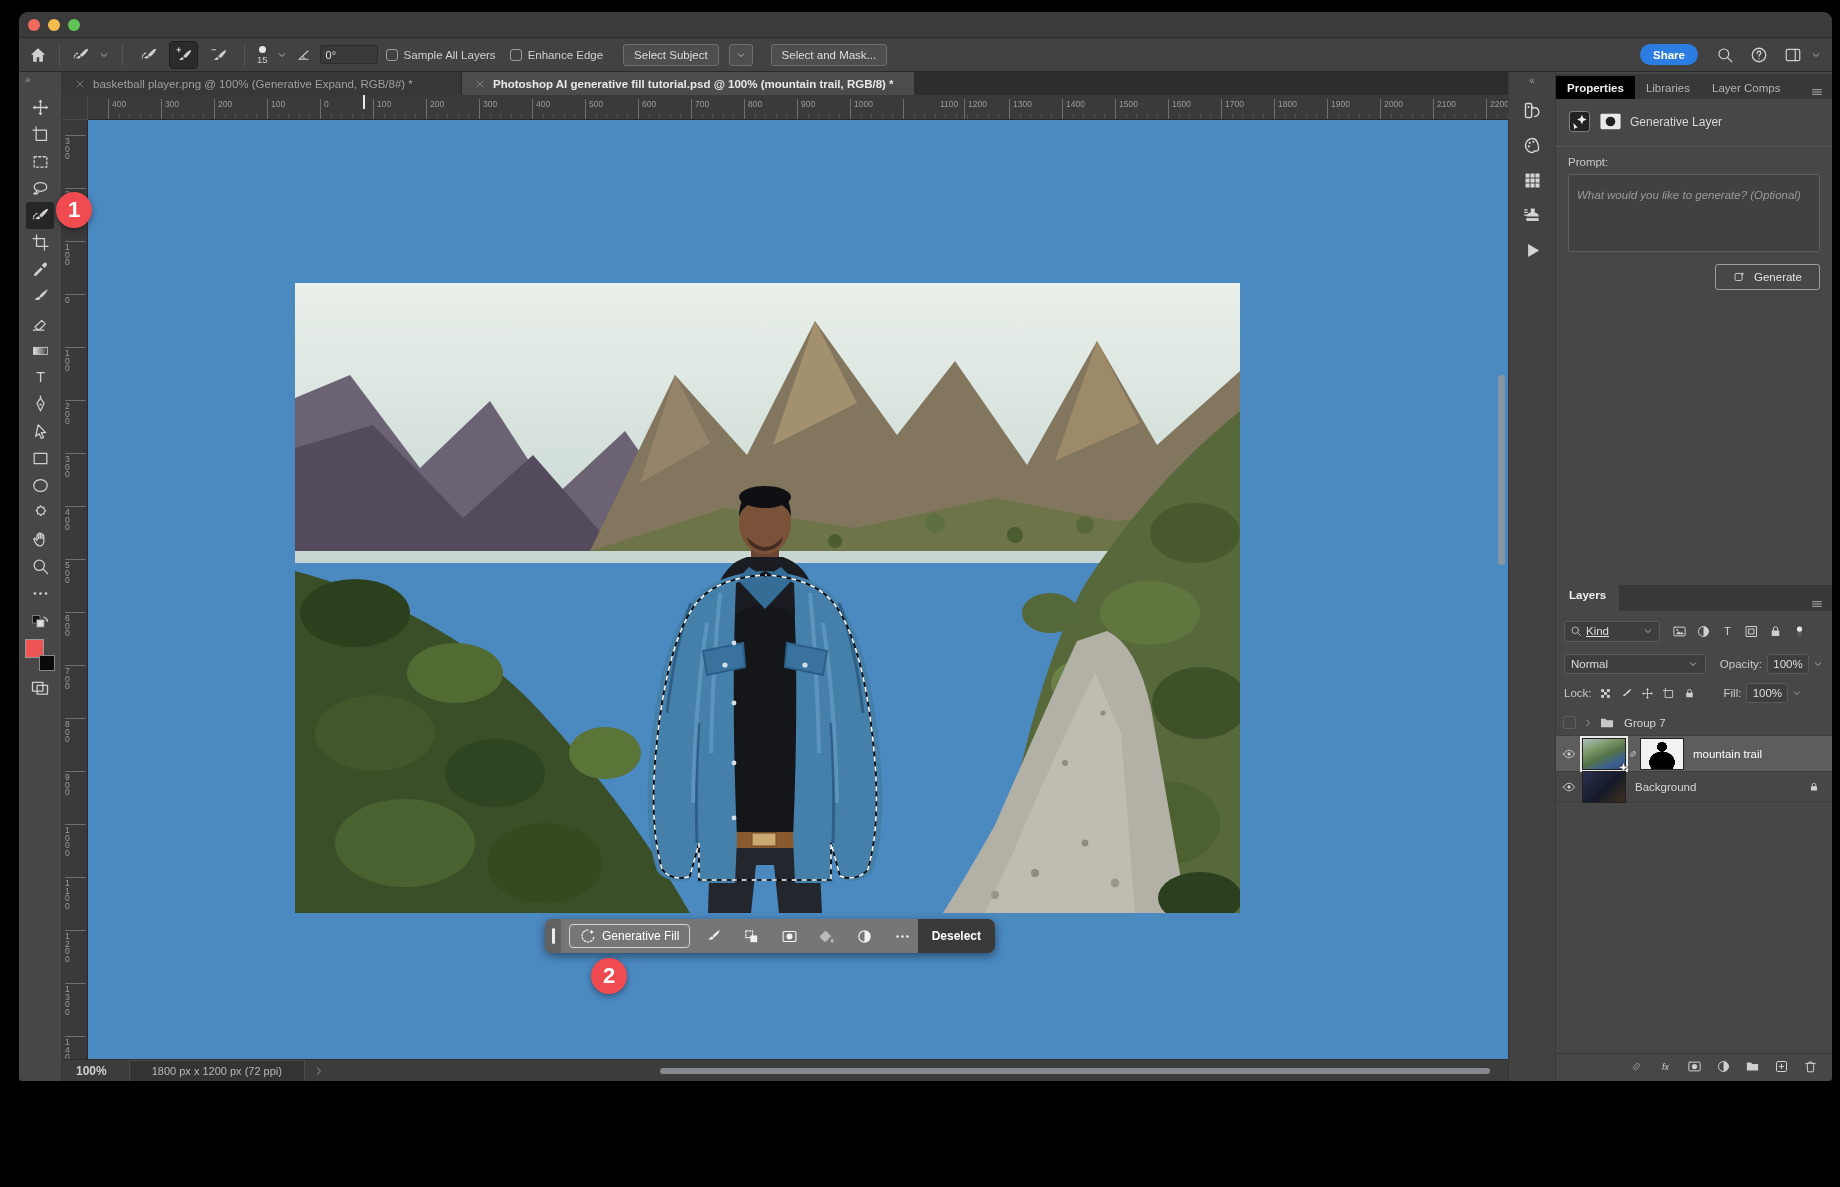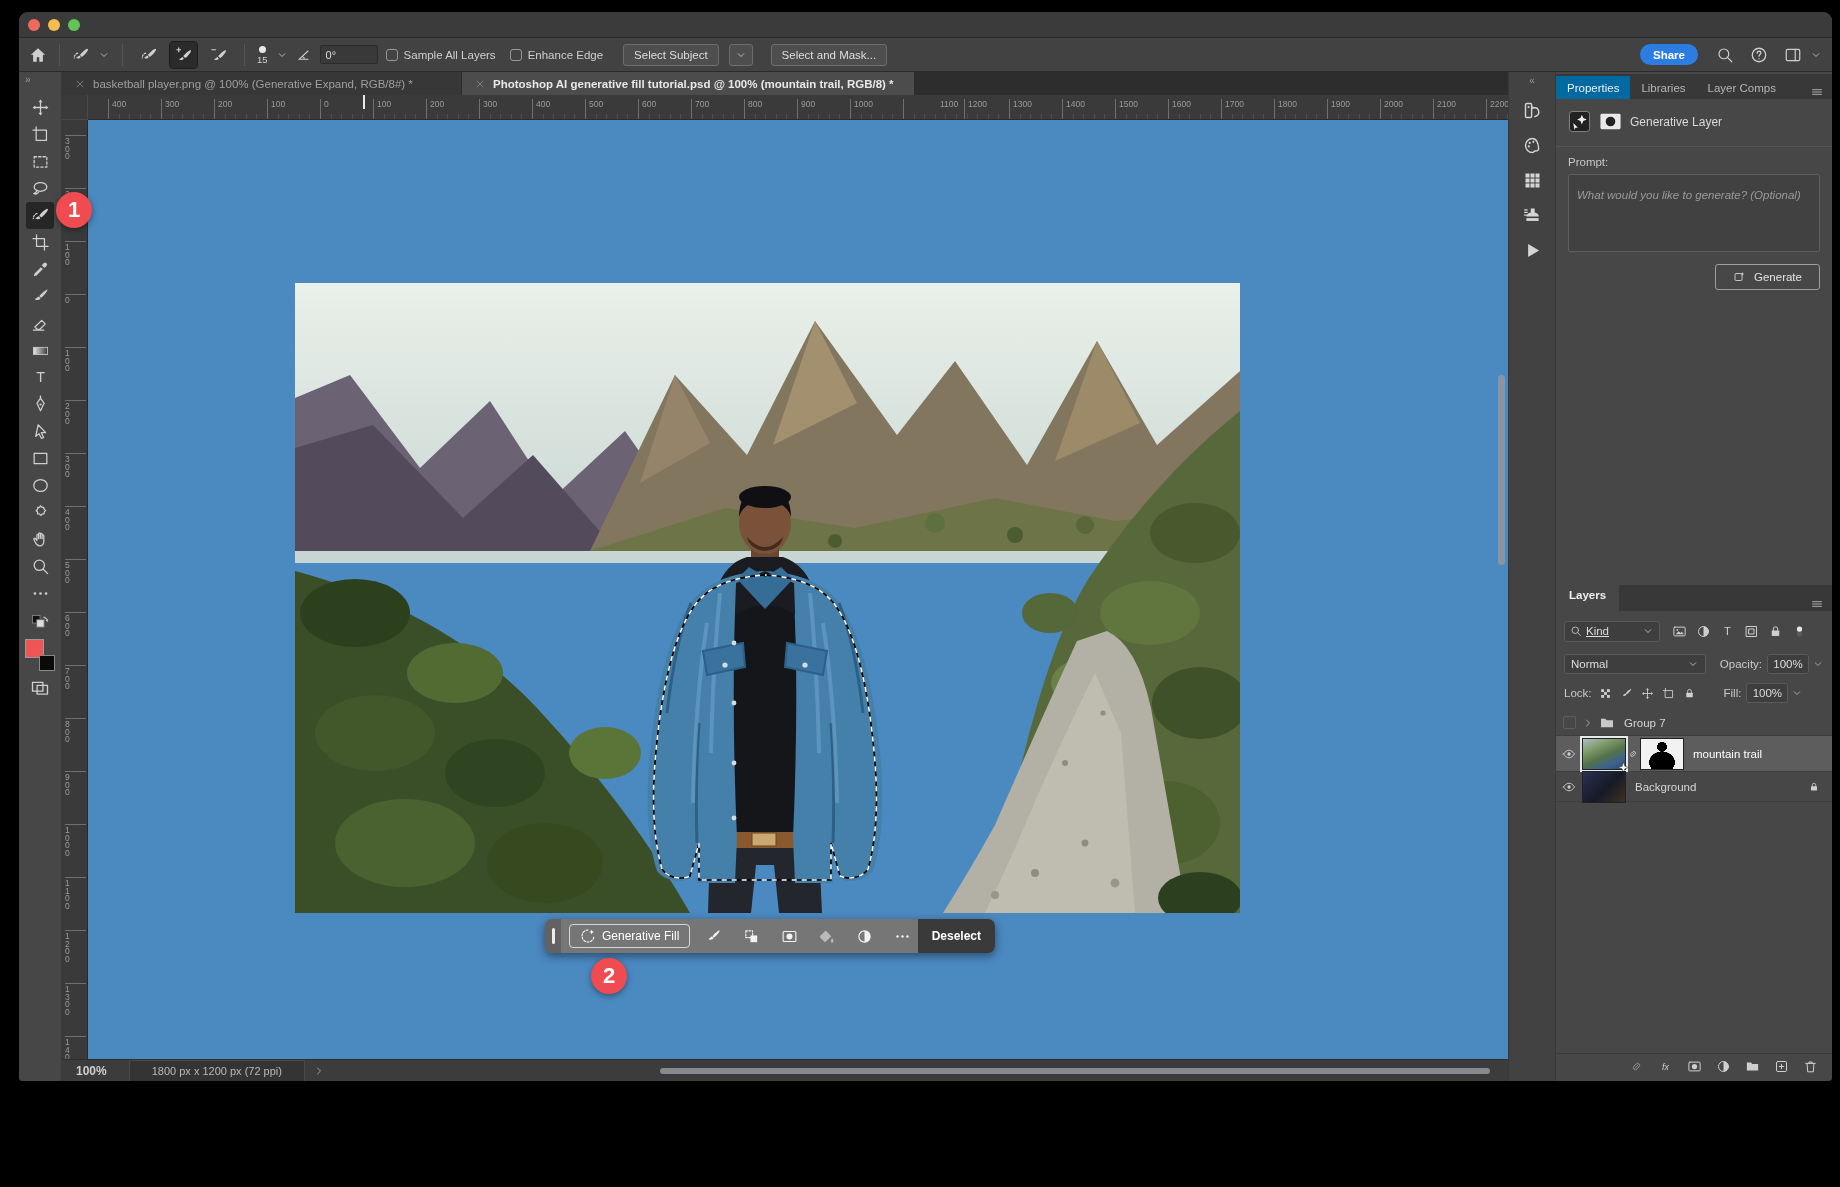--- a/index.html
+++ b/index.html
@@ -72,21 +72,21 @@
   .status-chev{margin-left:8px;color:#b5b5b5;}
   .h-scroll{position:absolute;left:598px;top:8px;width:830px;height:6px;border-radius:3px;background:#93989d;opacity:.85;}
   
   .dock{position:absolute;left:1489px;top:0;width:48px;height:1009px;background:#424242;border-left:1px solid #383838;border-right:1px solid #383838;display:flex;flex-direction:column;align-items:center;}
   .dock-collapse{color:#9a9a9a;font-size:10px;height:18px;margin-top:3px;}
   .dock .icn{width:21px;height:21px;margin:7px 0;color:#d5d5d5;}
   
   .panels{position:absolute;left:1537px;top:0;width:276px;height:1009px;background:#474747;}
   .ptabs{position:absolute;left:0;top:2px;width:100%;height:25px;background:#383838;display:flex;align-items:flex-end;}
   .ptab{height:23px;display:flex;align-items:center;padding:0 11px;font-size:11.5px;color:#b5b5b5;background:#383838;}
-  .ptab.active{background:#0369a1;color:#efefef;font-weight:normal;}
+  .ptab.active{background:#000000;color:#efefef;font-weight:bold;}
   .pmenu{margin-left:auto;margin-right:8px;color:#b5b5b5;}
   .genlayer-row{position:absolute;left:12px;top:38px;display:flex;align-items:center;gap:8px;color:#d9d9d9;font-size:12px;}
   .genlayer-row .icn{width:23px;height:23px;}
   .pdivider{position:absolute;left:0;top:74px;width:100%;height:1px;background:#565656;}
   .prompt-label{position:absolute;left:12px;top:84px;font-size:11.5px;color:#c8c8c8;}
   .prompt-box{position:absolute;left:12px;top:102px;width:252px;height:78px;background:#414141;border:1px solid #5e5e5e;border-radius:2px;color:#ddd;font-size:11.5px;padding:14px 8px;resize:none;}
   .prompt-box::placeholder{color:#9a9a9a;font-style:italic;}
   .generate-btn{position:absolute;left:159px;top:192px;width:105px;height:26px;border:1px solid #9d9d9d;border-radius:3px;background:transparent;color:#e4e4e4;font-size:11.5px;display:flex;align-items:center;justify-content:center;gap:7px;}
   
   .layers-head{position:absolute;left:0;top:513px;width:100%;height:26px;background:#383838;display:flex;align-items:flex-end;}

